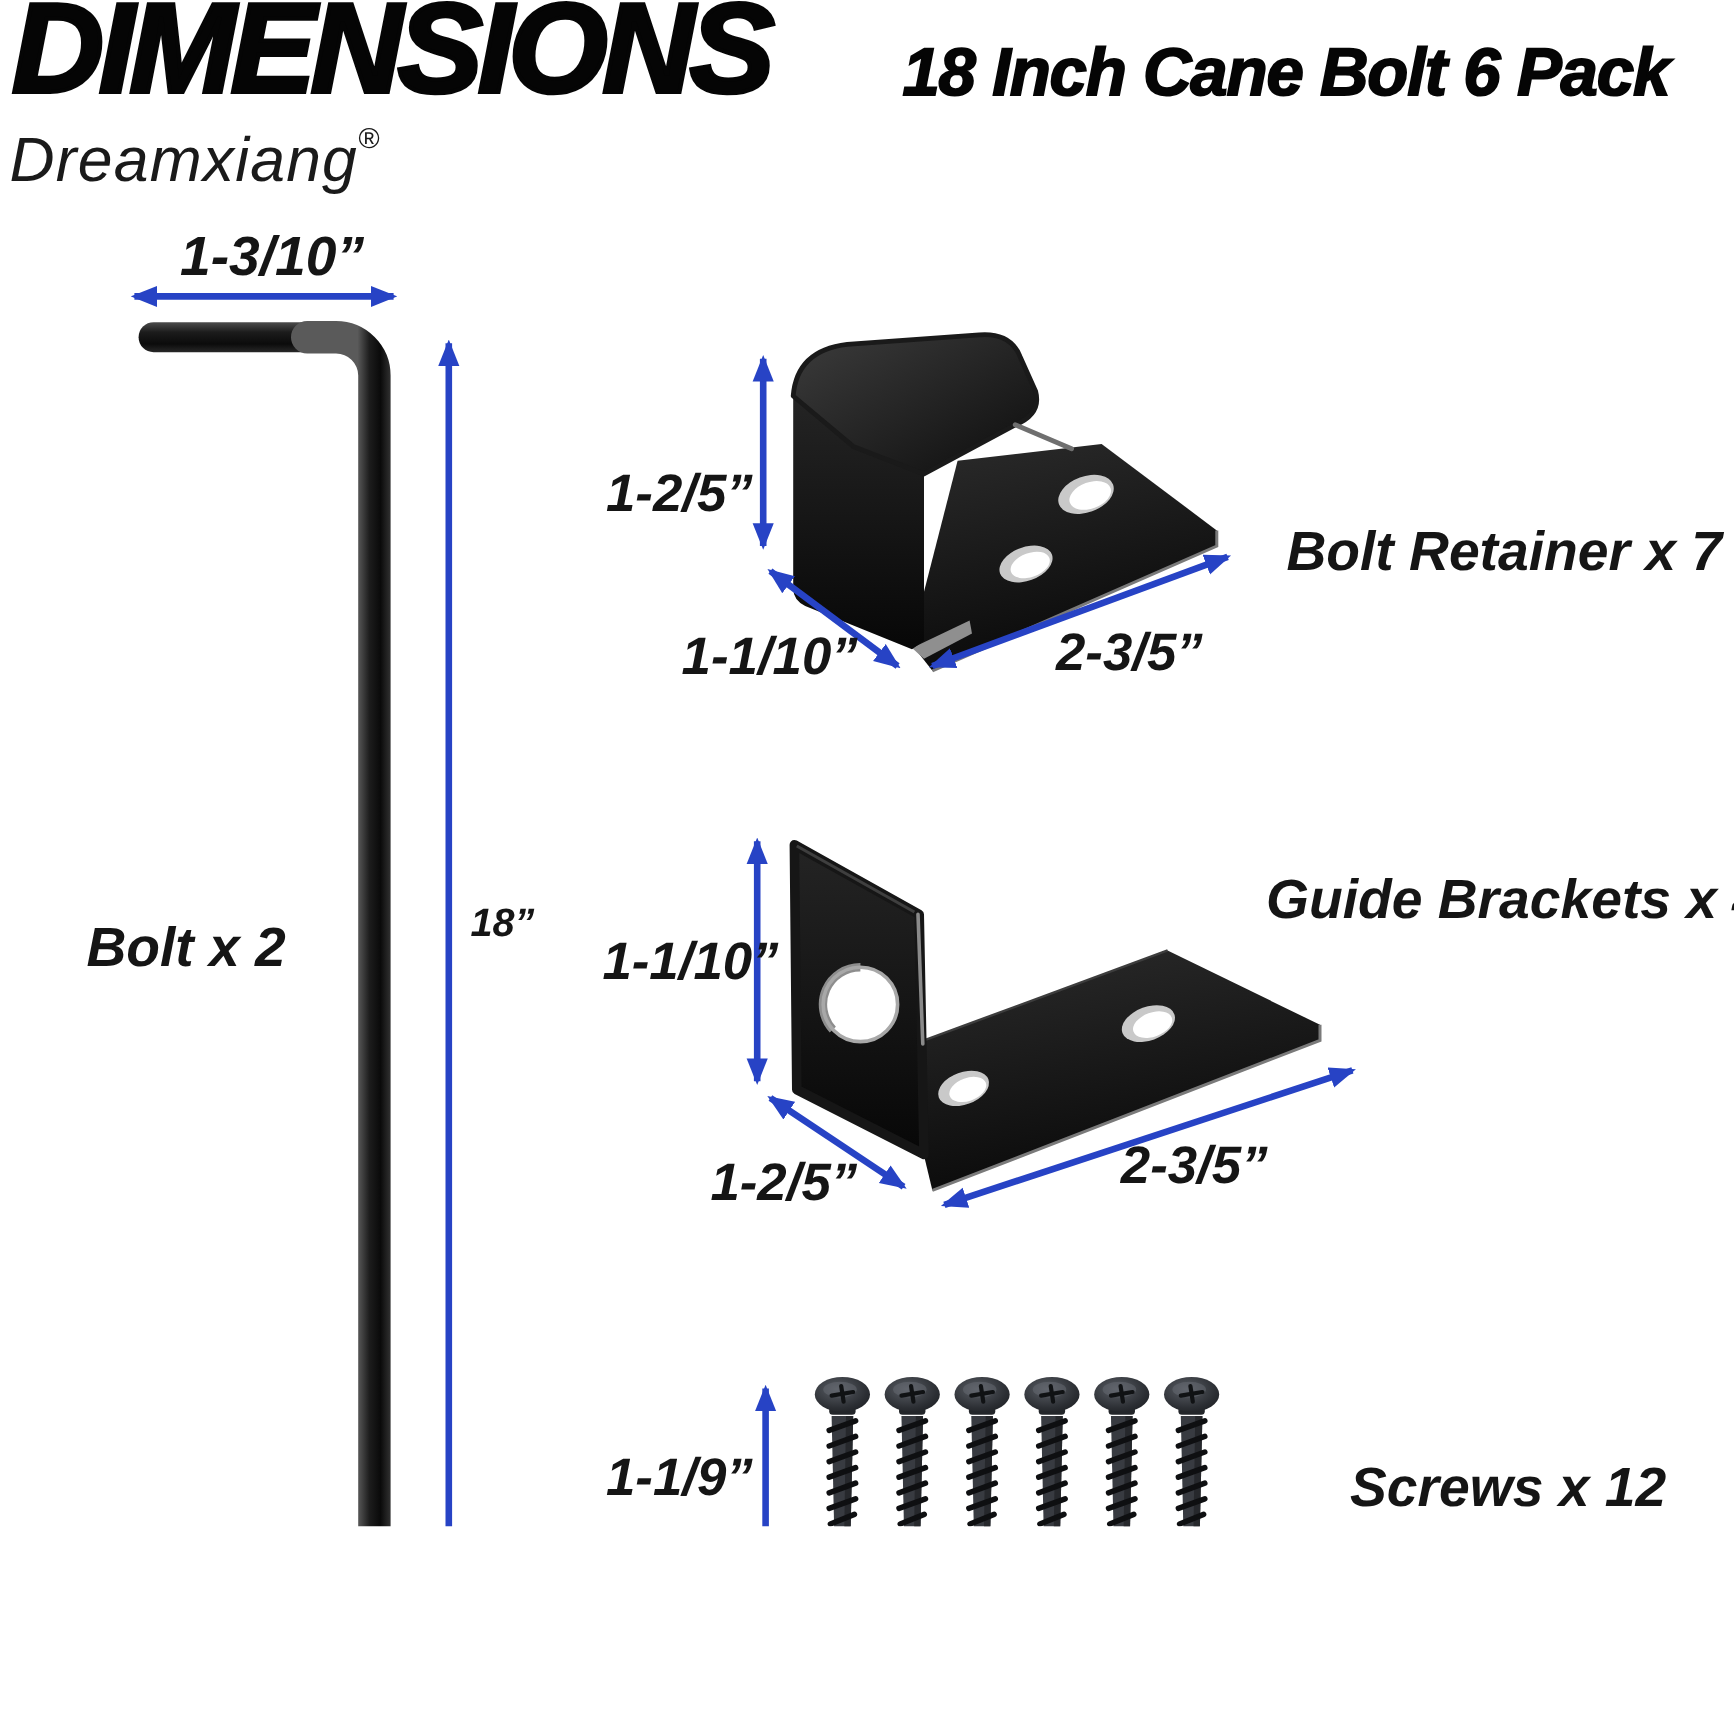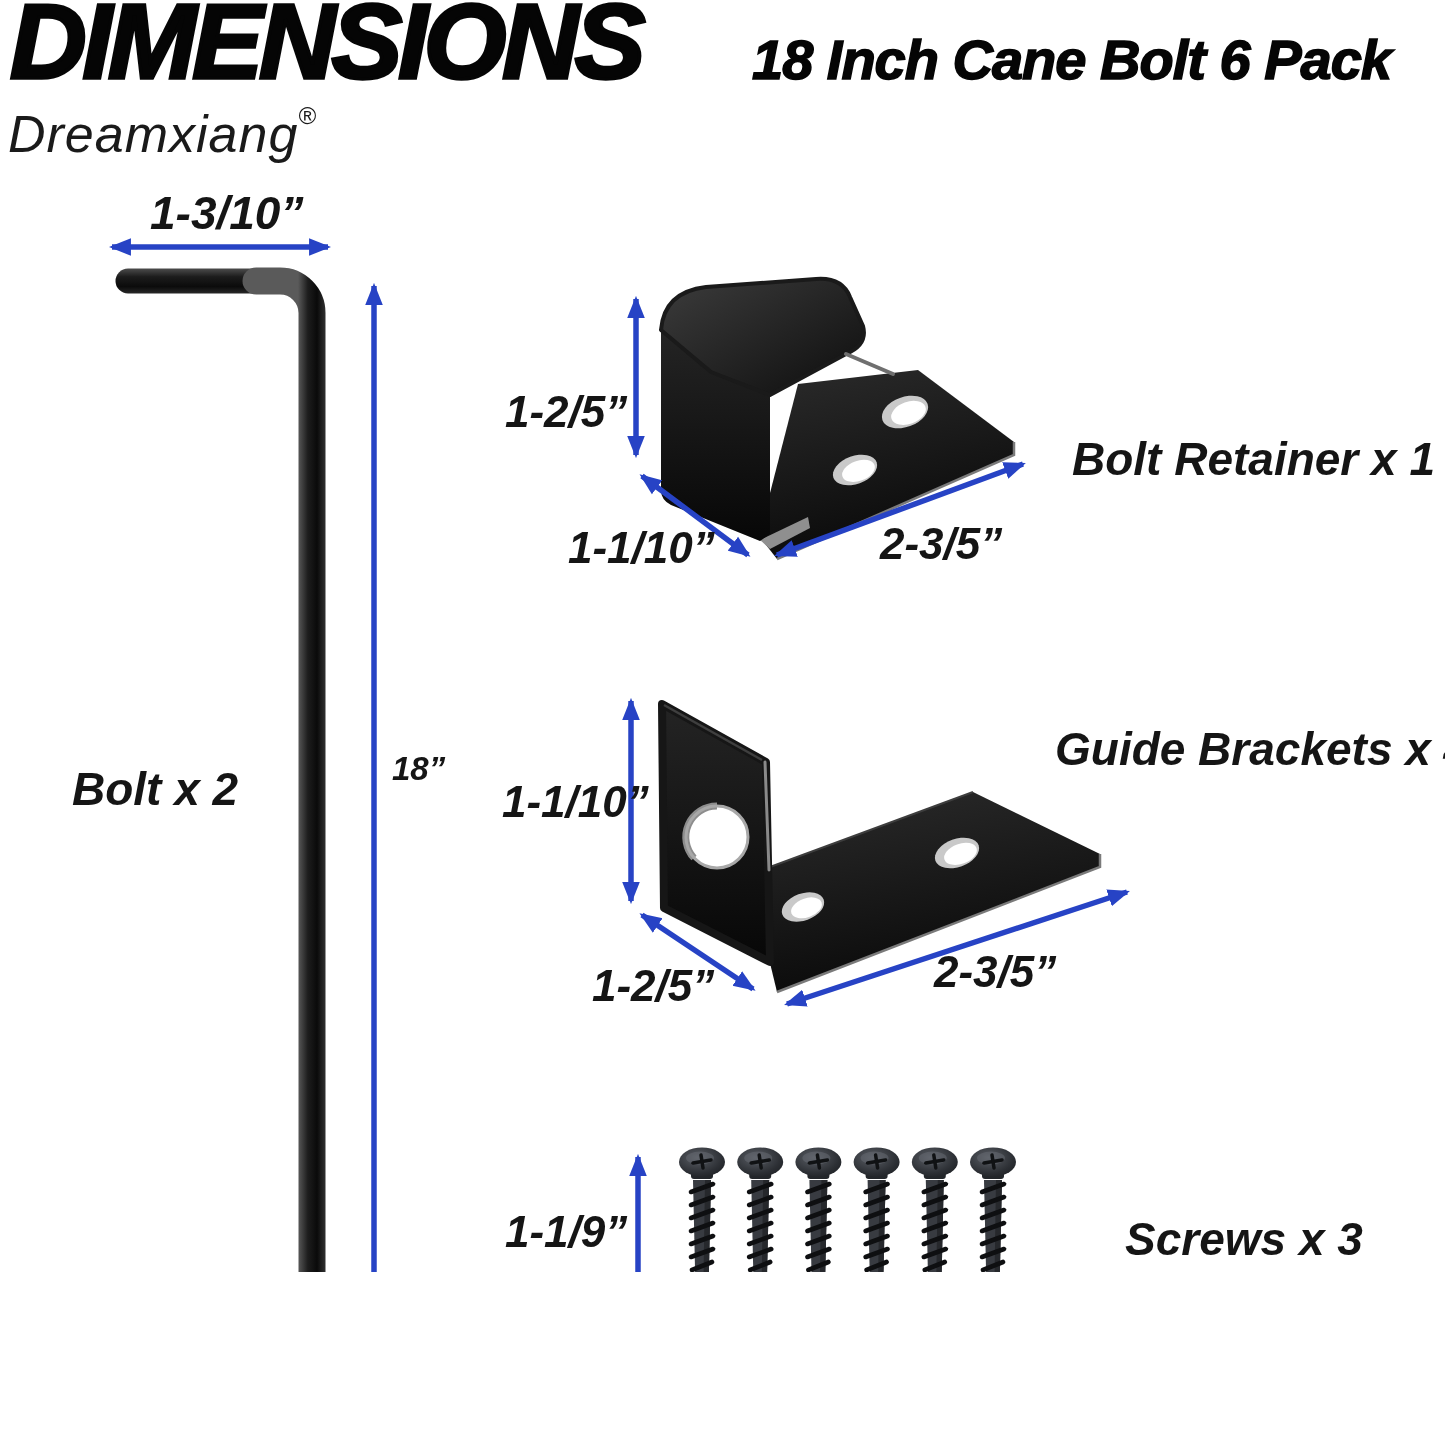--- a/index.html
+++ b/index.html
@@ -177,23 +177,23 @@
   <div class="abs brand" style="left:8px;top:104px;"><span>Dreamxiang</span><sup>®</sup></div>
 
   <div class="abs dim" style="left:150px;top:190px;font-size:46px;">1-3/10”</div>
   <div class="abs dim" style="left:392px;top:752px;font-size:33px;">18”</div>
   <div class="abs part-label" style="left:56px;top:766px;margin-left:16px;">Bolt x 2</div>
   <div class="abs dim" style="left:280px;top:1396px;font-size:47px;">1/2”</div>
 
   <div class="abs dim" style="left:505px;top:390px;">1-2/5”</div>
   <div class="abs dim" style="left:568px;top:526px;">1-1/10”</div>
   <div class="abs dim" style="left:880px;top:522px;">2-3/5”</div>
-  <div class="abs part-label" style="left:1072px;top:436px;">Bolt Retainer x 1</div>
+  <div class="abs part-label" style="left:1072px;top:436px;">Bolt Retainer x 7</div>
 
   <div class="abs dim" style="left:502px;top:780px;">1-1/10”</div>
   <div class="abs dim" style="left:592px;top:964px;">1-2/5”</div>
   <div class="abs dim" style="left:934px;top:950px;">2-3/5”</div>
   <div class="abs part-label" style="left:1055px;top:726px;">Guide Brackets x 4</div>
 
   <div class="abs dim" style="left:505px;top:1210px;">1-1/9”</div>
-  <div class="abs part-label" style="left:1125px;top:1216px;">Screws x 3</div>
+  <div class="abs part-label" style="left:1125px;top:1216px;">Screws x 12</div>
 
 </div>
 
 </body></html>

